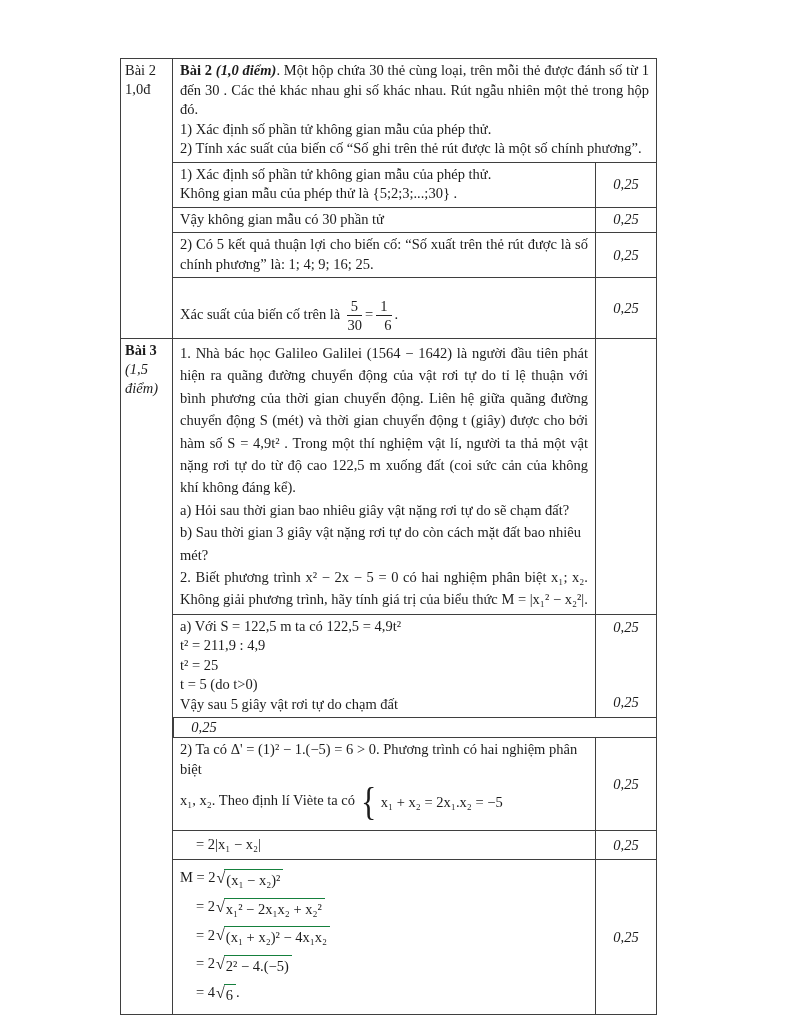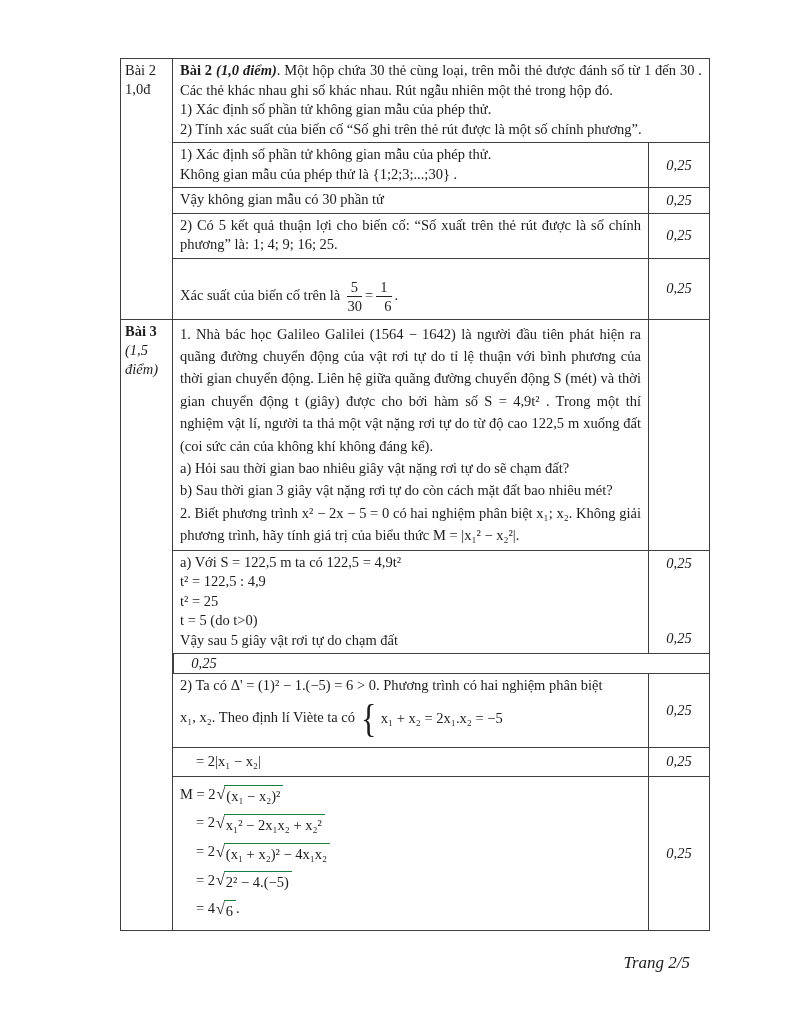--- a/index.html
+++ b/index.html
@@ -11,21 +11,21 @@
     color: #1c1c1c;
   }
   .page {
     position: relative;
     width: 792px; height: 1024px;
     background: #fff;
     overflow: hidden;
   }
   .doc-table {
     margin: 58px 0 0 120px;
-    width: 590px;
+    width: 537px;
     border: 1px solid #3f3f3f;
     font-size: 14.5px;
   }
   .block { display: flex; }
   .block + .block { border-top: 1px solid #3f3f3f; }
   .label-col {
     width: 52px; flex: 0 0 52px;
     border-right: 1px solid #3f3f3f;
     padding: 2px 2px 0 4px;
     line-height: 19px;
@@ -91,21 +91,21 @@
           <div class="cell-main">
             <p class="just"><span class="bold">Bài 2</span><span class="bold ital"> (1,0 điểm)</span><span>. Một hộp chứa 30 thẻ cùng loại, trên mỗi thẻ được đánh số từ 1 đến 30 . Các thẻ khác nhau ghi số khác nhau. Rút ngẫu nhiên một thẻ trong hộp đó.</span></p>
             <p>1) Xác định số phần tử không gian mẫu của phép thử.</p>
             <p>2) Tính xác suất của biến cố “Số ghi trên thẻ rút được là một số chính phương”.</p>
           </div>
         </div>
 
         <div class="trow">
           <div class="cell-main">
             <p>1) Xác định số phần tử không gian mẫu của phép thử.</p>
-            <p>Không gian mẫu của phép thử là {1;2;3;...;30} .</p>
+            <p>Không gian mẫu của phép thử là {5;2;3;...;30} .</p>
           </div>
           <div class="cell-pts">0,25</div>
         </div>
 
         <div class="trow">
           <div class="cell-main">
             <p>Vậy không gian mẫu có 30 phần tử</p>
           </div>
           <div class="cell-pts">0,25</div>
         </div>
@@ -141,21 +141,21 @@
             <p>a) Hỏi sau thời gian bao nhiêu giây vật nặng rơi tự do sẽ chạm đất?</p>
             <p>b) Sau thời gian 3 giây vật nặng rơi tự do còn cách mặt đất bao nhiêu mét?</p>
             <p class="just">2. Biết phương trình x² − 2x − 5 = 0 có hai nghiệm phân biệt x₁; x₂. Không giải phương trình, hãy tính giá trị của biểu thức M = |x₁² − x₂²|.</p>
           </div>
           <div class="cell-pts"></div>
         </div>
 
         <div class="trow">
           <div class="cell-main">
             <p>a) Với S = 122,5 m ta có 122,5 = 4,9t²</p>
-            <p>t² = 122,5 : 4,9</p>
+            <p>t² = 211,9 : 4,9</p>
             <p>t² = 25</p>
             <p>t = 5 (do t&gt;0)</p>
             <p>Vậy sau 5 giây vật rơi tự do chạm đất</p>
           </div>
           <div class="cell-pts col-between">
             <span>0,25</span>
             <span>0,25</span>
           </div>
         </div>
 

